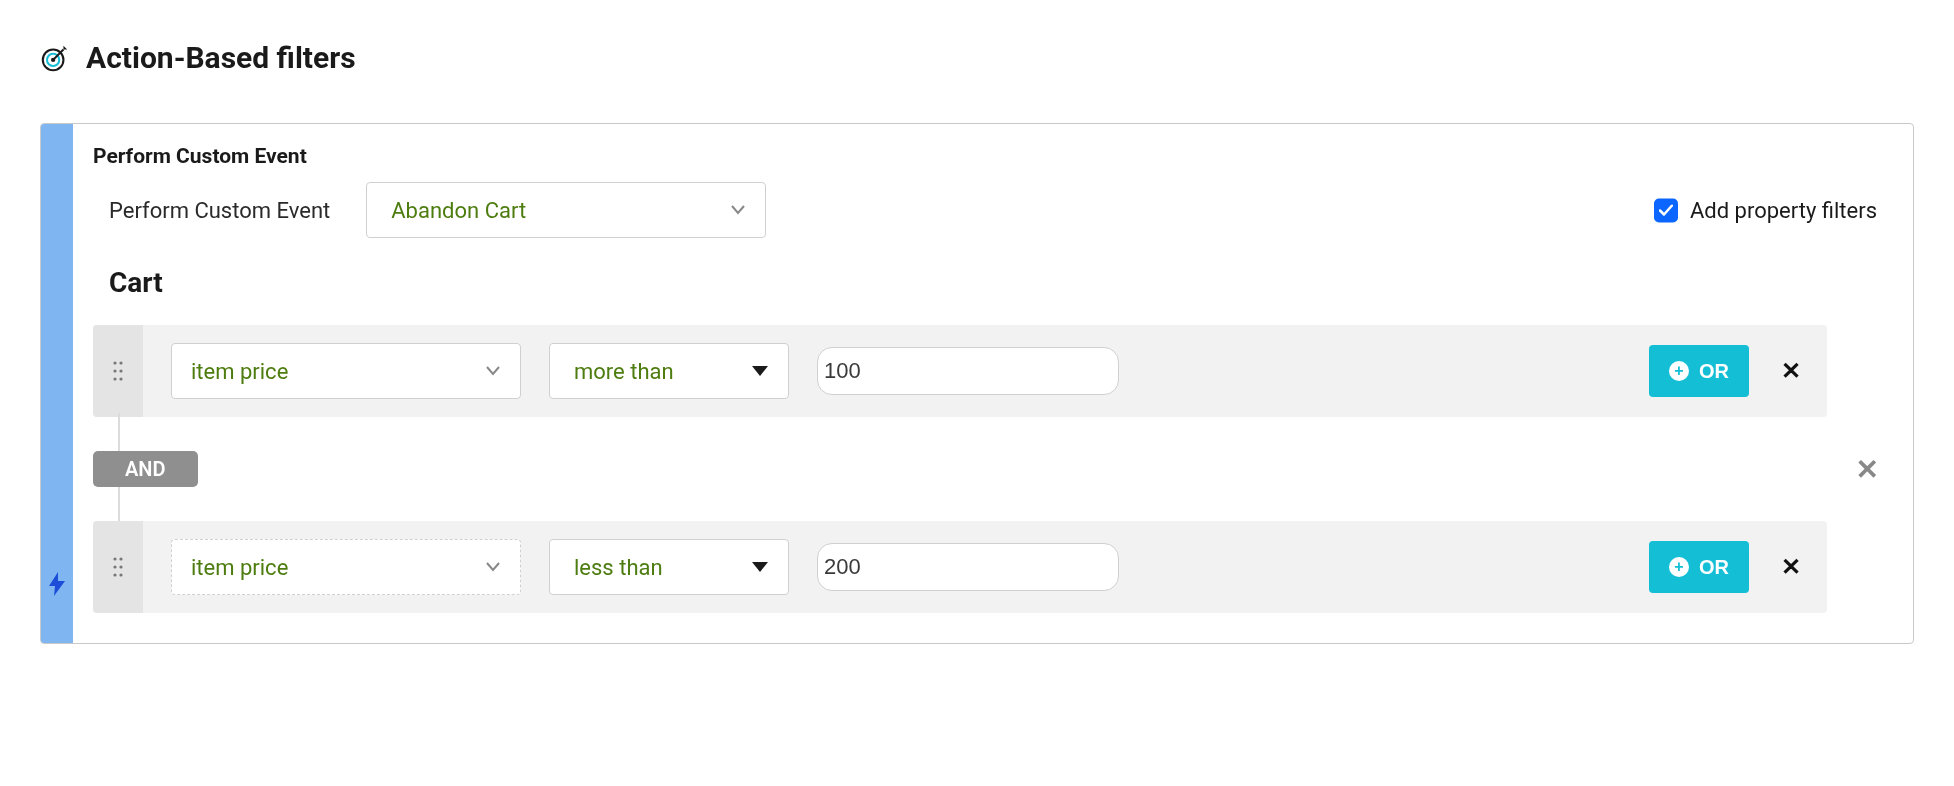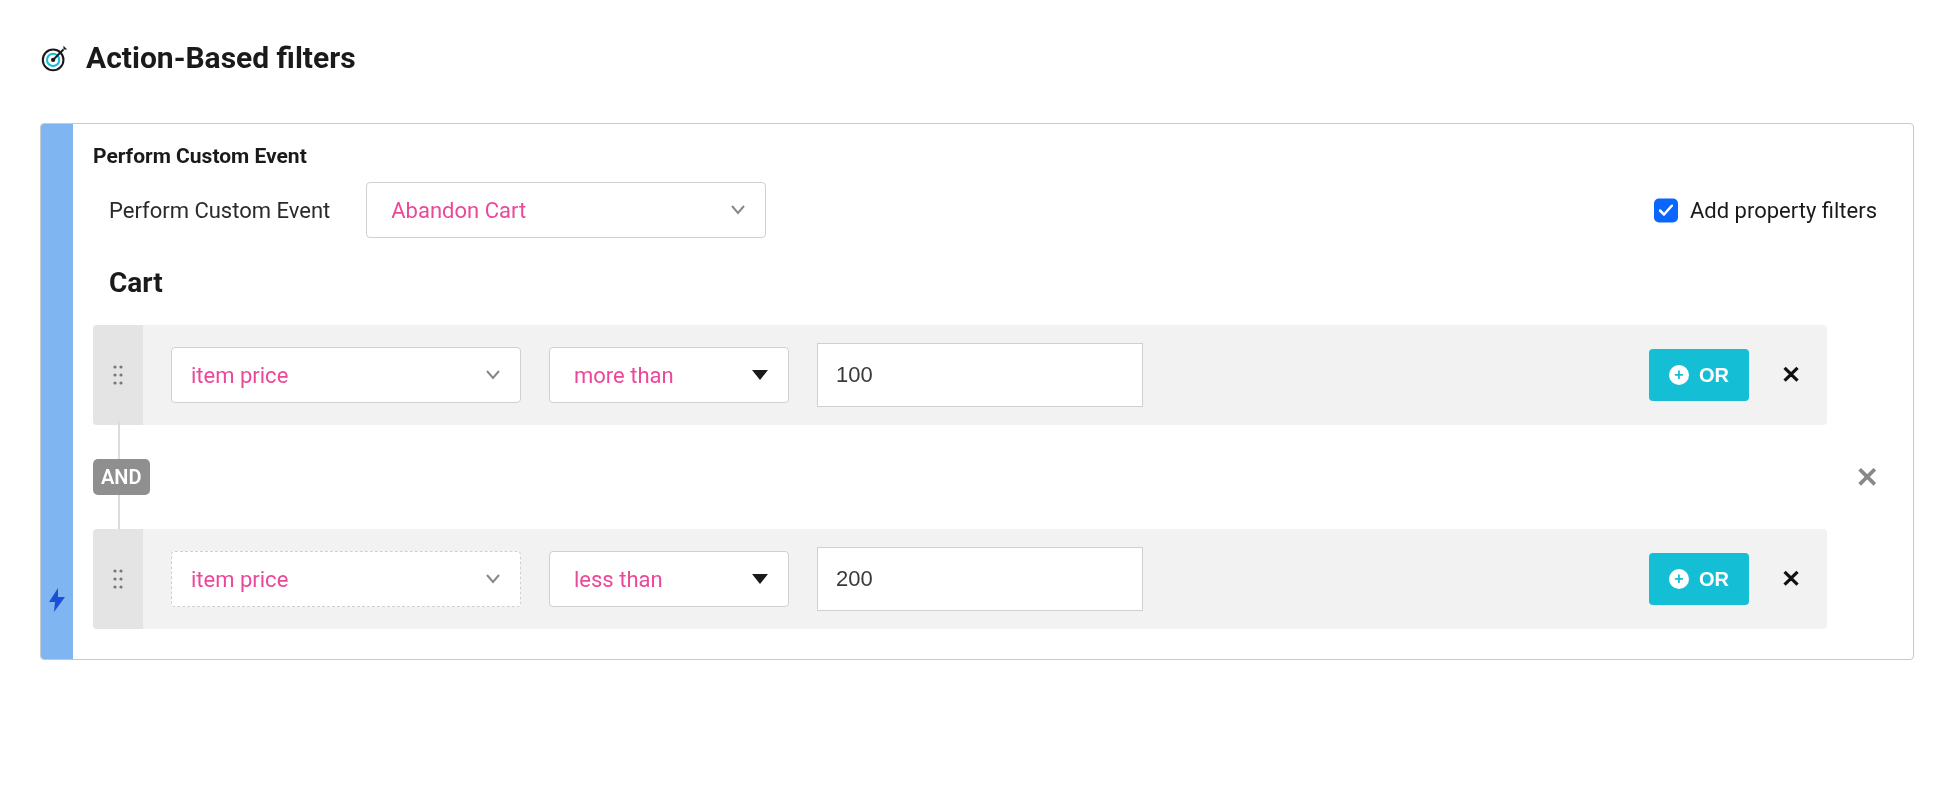--- a/index.html
+++ b/index.html
@@ -71,21 +71,21 @@
   .select-pill {
     display: flex;
     align-items: center;
     justify-content: space-between;
     border: 1px solid #d0d0d0;
     border-radius: 4px;
     background: #fff;
     height: 56px;
     padding: 0 20px 0 24px;
     font-size: 22px;
-    color: #ec4899;
+    color: #4d7c0f;
     cursor: pointer;
     min-width: 200px;
   }
   .select-pill.wide { min-width: 400px; }
   .select-pill .caret {
     color: #888;
   }
   .select-pill.dark-caret .caret { color: #1a1a1a; }
   .dotted { border-style: dashed; }
   .prop-filters {
@@ -148,24 +148,24 @@
     align-items: center;
     justify-content: center;
     background: #e4e4e4;
     border-radius: 4px 0 0 4px;
     cursor: grab;
     color: #777;
   }
   .dots-svg { display:block; }
   .input-text {
     border: 1px solid #d0d0d0;
-    border-radius: 0;
+    border-radius: 15px;
     background: #fff;
-    height: 64px;
-    padding: 0 18px;
+    height: 48px;
+    padding: 0 6px;
     font-size: 22px;
     color: #3a3a3a;
     min-width: 190px;
   }
   .or-btn {
     margin-left: auto;
     background: #14bfd6;
     color: #fff;
     border: none;
     border-radius: 4px;
@@ -212,21 +212,21 @@
   }
   .and-badge {
     position: absolute;
     left: 0;
     top: 50%;
     transform: translateY(-50%);
     background: #8f8f8f;
     color: #fff;
     font-size: 20px;
     font-weight: 600;
-    padding: 6px 8px;
+    padding: 6px 32px;
     border-radius: 5px;
   }
   .select-sm { min-width: 350px; padding-left: 19px; }
   .select-op { min-width: 240px; }
   .caret svg { display:block; }
 </style>
 </head>
 <body>
 
 <div class="header">

